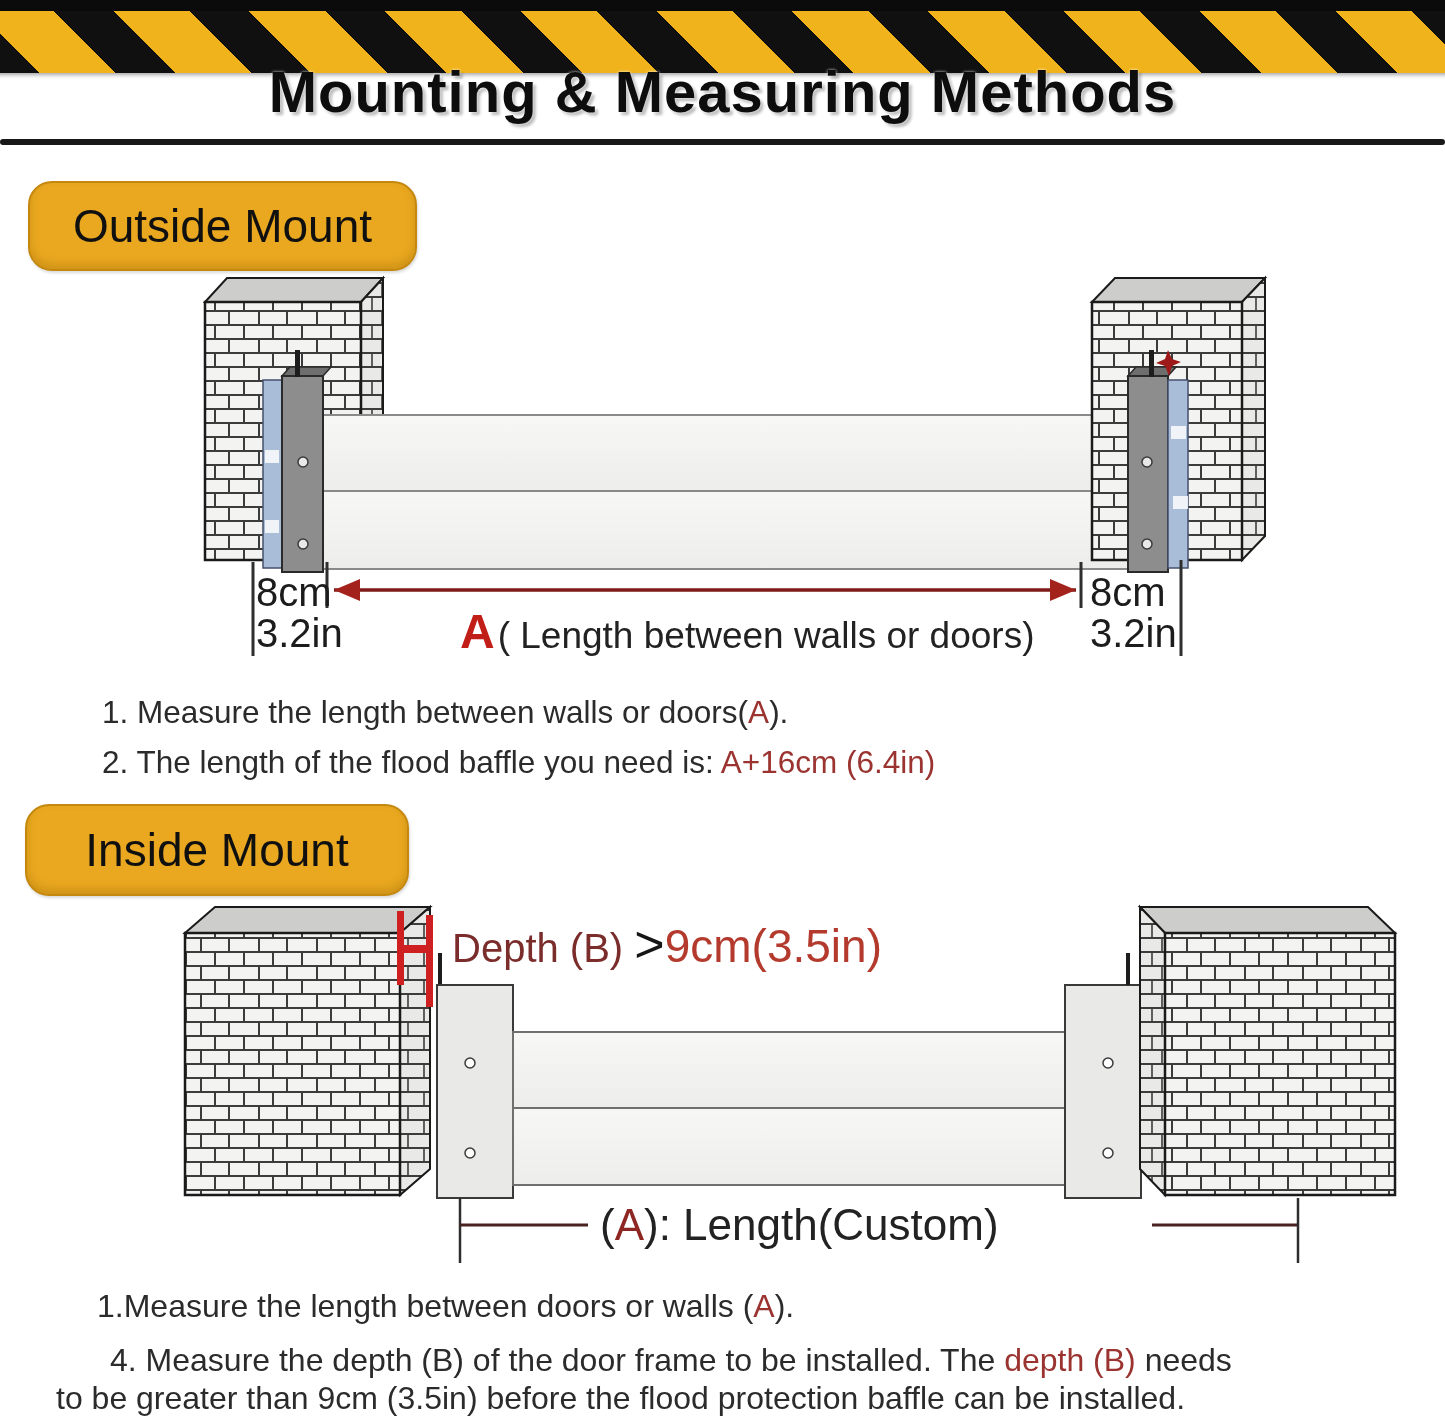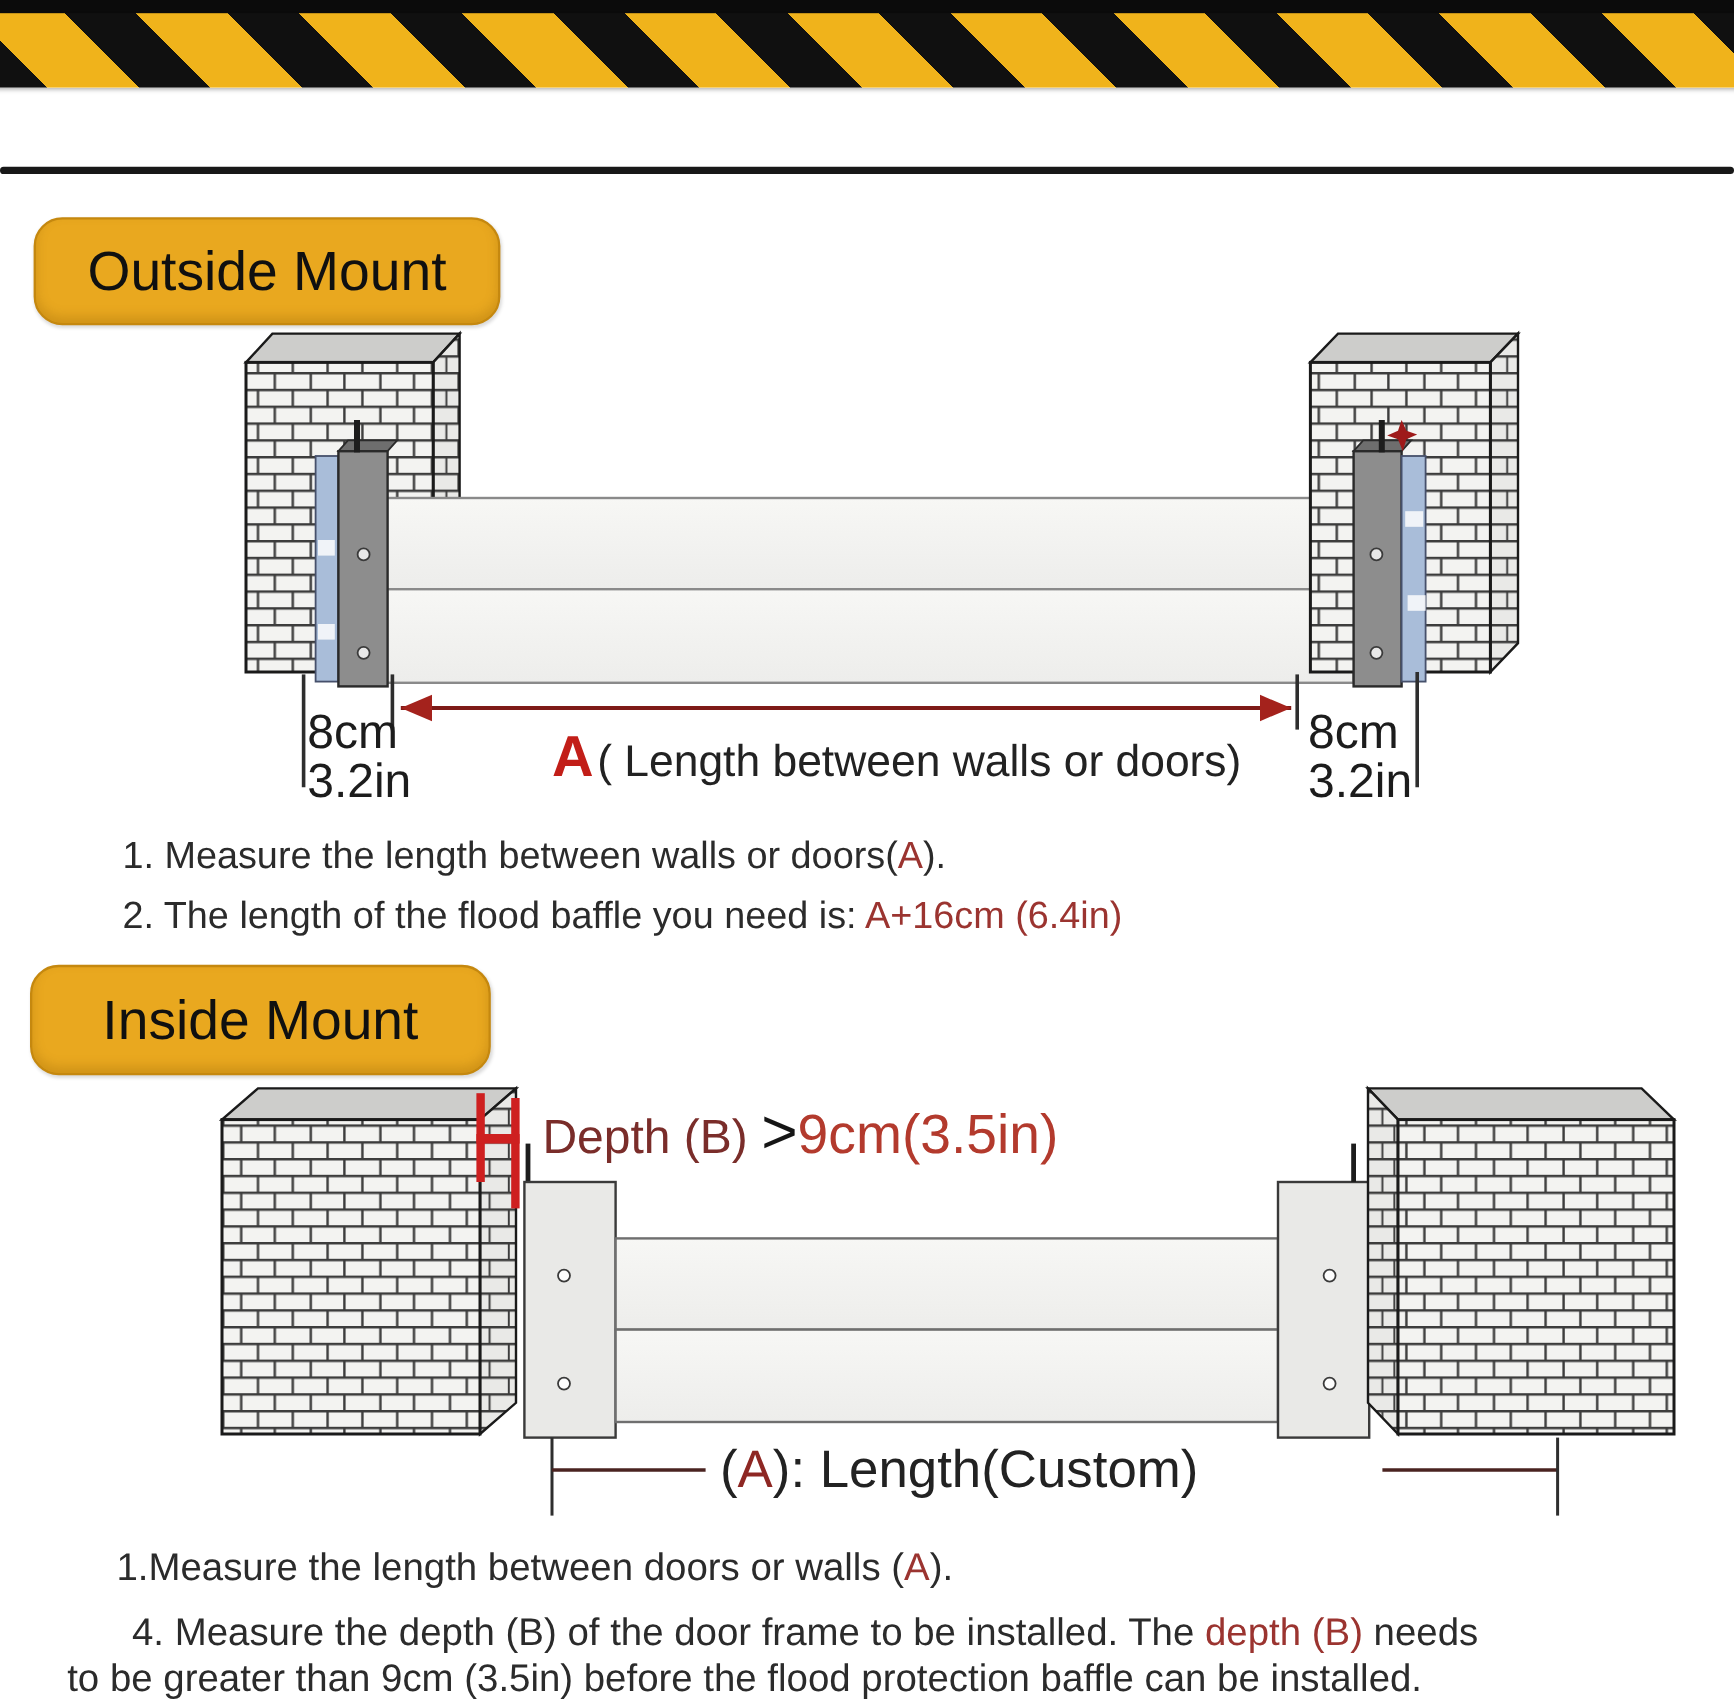--- a/index.html
+++ b/index.html
@@ -21,21 +21,21 @@
     text-shadow:0 0 3px rgba(255,255,255,.9),3px 3px 3px rgba(0,0,0,.28);}
   .header-line{position:absolute;top:139px;left:0;width:100%;height:6px;
     background:#181818;border-radius:3px;}
   
   .badge{position:absolute;background:#E9A81F;border:2px solid #c5880f;border-radius:24px;
     color:#101010;font-size:46px;display:flex;align-items:center;justify-content:center;
     box-shadow:inset 0 -5px 9px rgba(130,85,0,.25),1px 2px 3px rgba(0,0,0,.15);}
   #badge-outside{left:28px;top:181px;width:385px;height:86px;}
   #badge-inside{left:25px;top:804px;width:380px;height:88px;}
   
-  .gap-label{font-size:40px;line-height:41px;color:#1c1c1c;margin-top:18px;}
+  .gap-label{font-size:40px;line-height:41px;color:#1c1c1c;}
   .span-label{white-space:nowrap;color:#222;}
   .span-label .letterA{font-size:48px;font-weight:800;color:#C21E18;padding-right:3px;}
   .span-label .dimtxt{font-size:37px;}
   .steps{font-size:31.5px;color:#2b2b2b;white-space:nowrap;}
   .steps .red{color:#9B3430;}
   .in-steps{font-size:32px;color:#2b2b2b;white-space:nowrap;}
   .in-steps .red{color:#9B3430;}
   .depth-label{white-space:nowrap;}
   .depth-name{font-size:40px;color:#7A2D2A;}
   .depth-gt{font-size:52px;color:#151515;font-weight:400;}
@@ -43,20 +43,21 @@
   .in-span{font-size:44px;color:#222;white-space:nowrap;}
   .in-span .redA{color:#8E2723;}
   svg{display:block;}
 </style>
 </head>
 <body>
 
 <div id="header" class="abs">
   <div class="tape-bar"></div>
   <div class="tape"></div>
+  <div class="page-title">Mounting &amp; Measuring Methods</div>
   <div class="header-line"></div>
 </div>
 
 <div id="badge-outside" class="badge">
   <span>Outside Mount</span>
 </div>
 
 <svg class="abs" style="left:0;top:268px;" width="1445" height="400" viewBox="0 0 1445 400">
   <defs>
     <pattern id="brk1" width="58" height="28" patternUnits="userSpaceOnUse">

